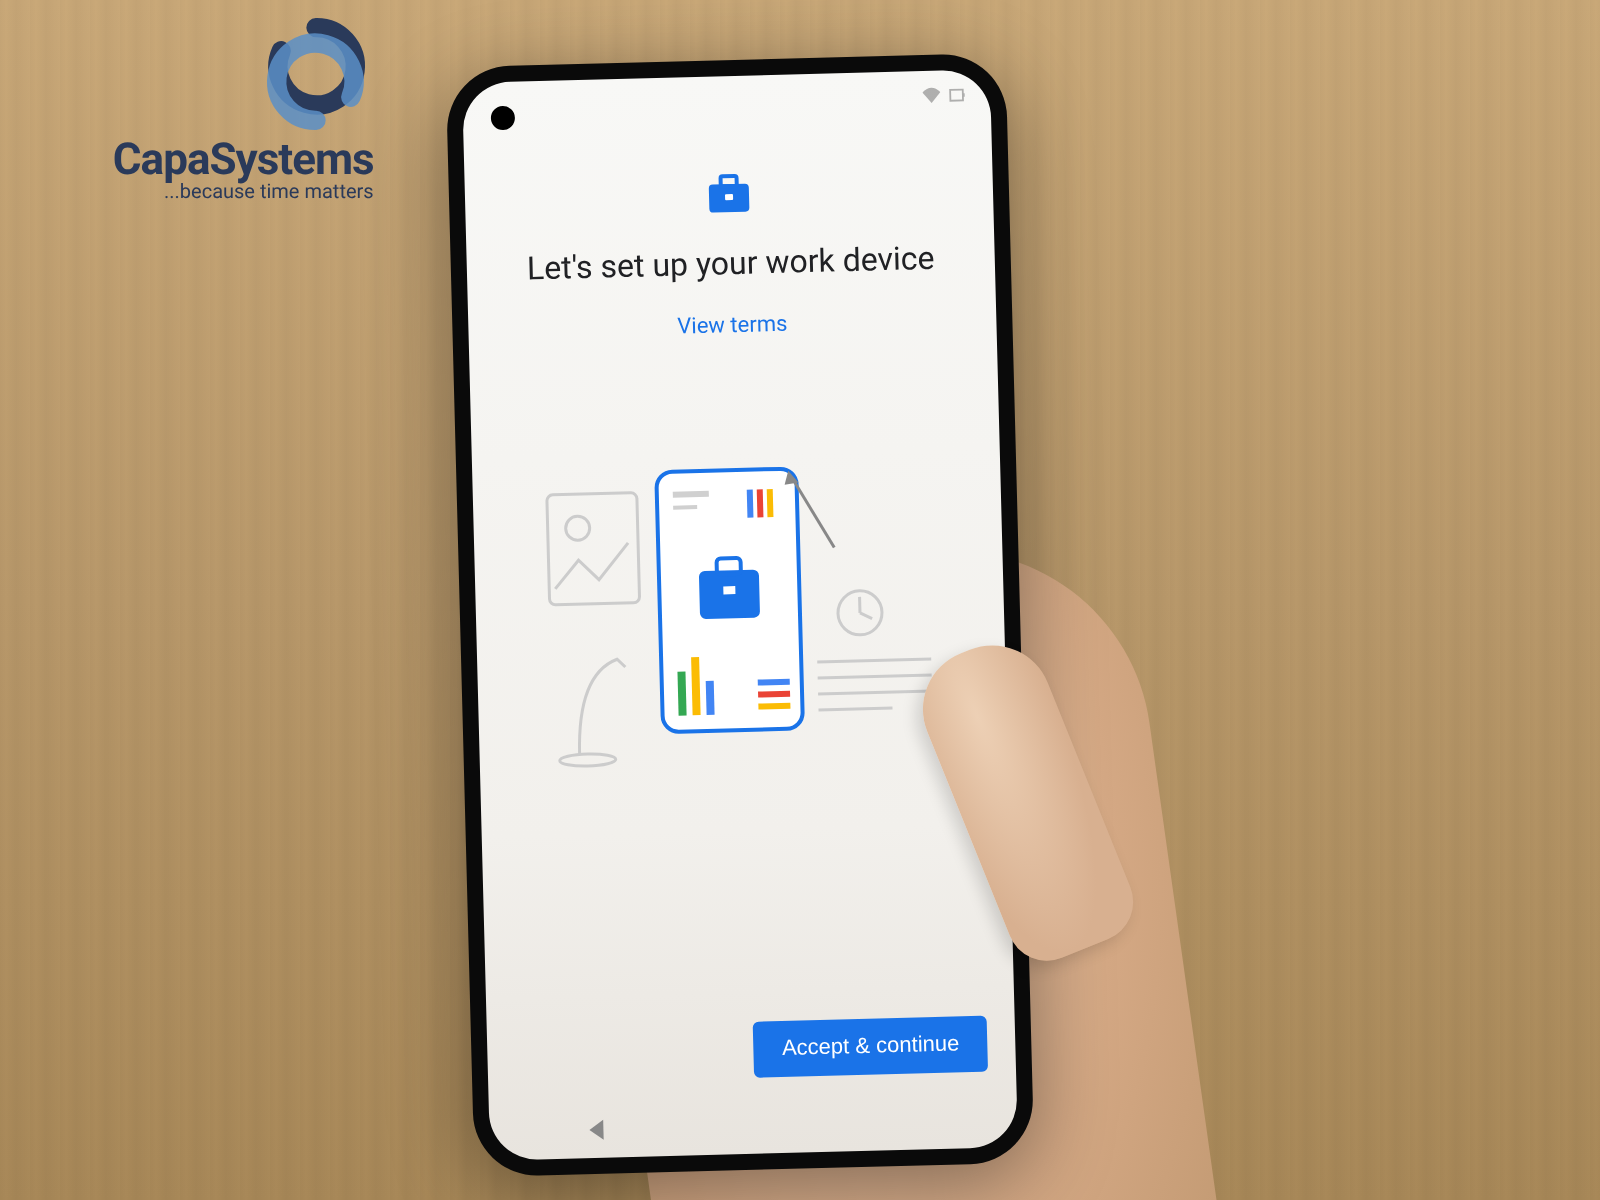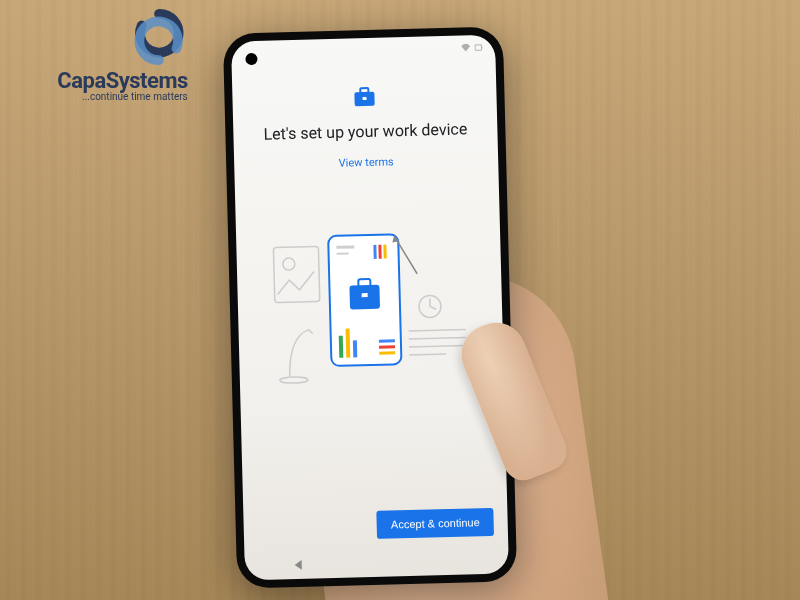--- a/index.html
+++ b/index.html
@@ -180,21 +180,21 @@
 <div class="wood-grain"></div>
 
 <div class="logo">
   <div class="logo-mark">
     <svg viewBox="0 0 60 60">
       <path d="M 30 6 A 20 20 0 1 1 12 18" fill="none" stroke="#2a3a5a" stroke-width="10" stroke-linecap="round"></path>
       <path d="M 30 54 A 20 20 0 1 1 48 42" fill="none" stroke="#5b8fc7" stroke-width="10" stroke-linecap="round" opacity="0.85"></path>
     </svg>
   </div>
   <div class="logo-name">CapaSystems</div>
-  <div class="logo-tagline">...continue time matters</div>
+  <div class="logo-tagline">...because time matters</div>
 </div>
 
 <div class="hand"></div>
 <div class="thumb"></div>
 
 <div class="phone">
   <div class="screen">
     <div class="camera-hole"></div>
 
     <div class="status-bar">

